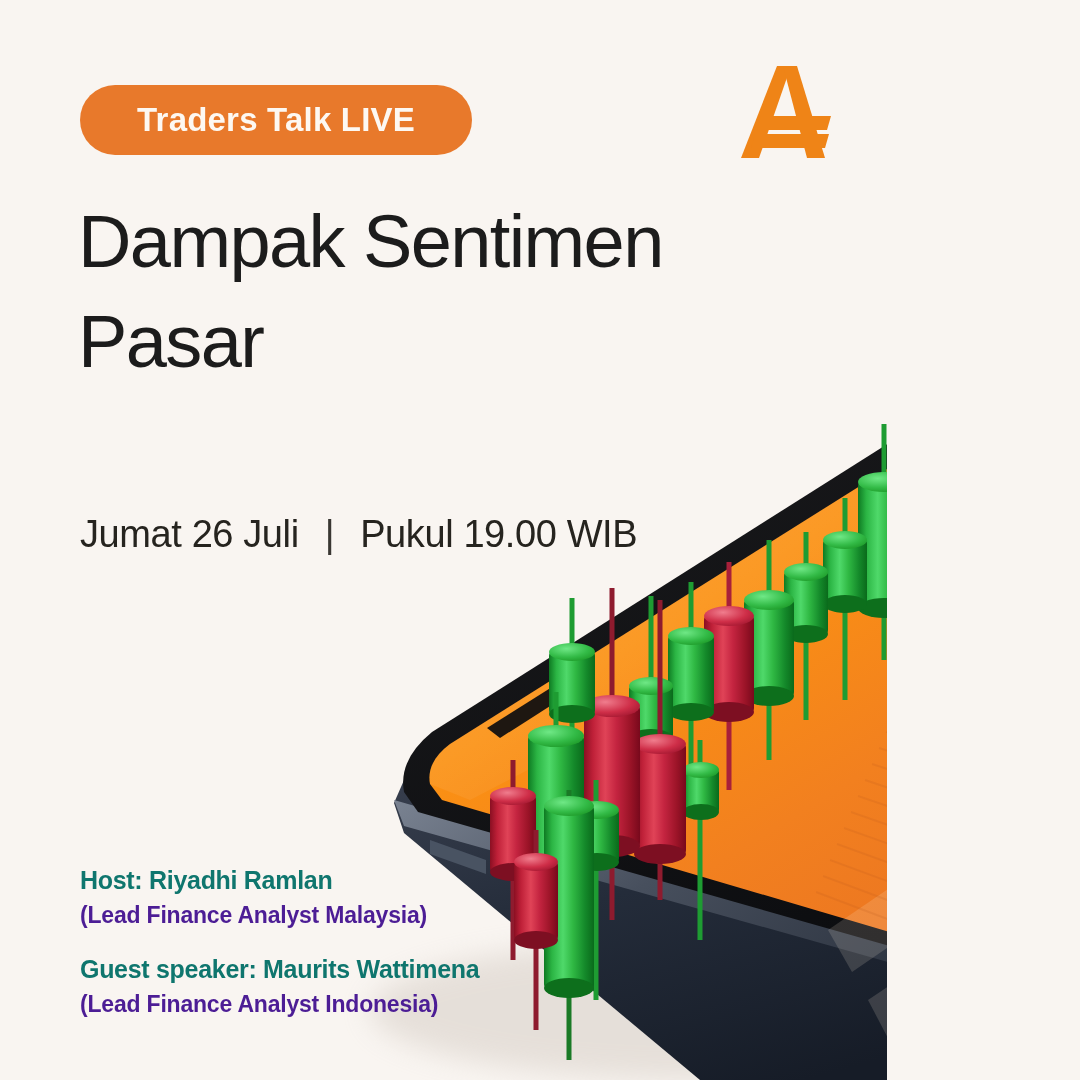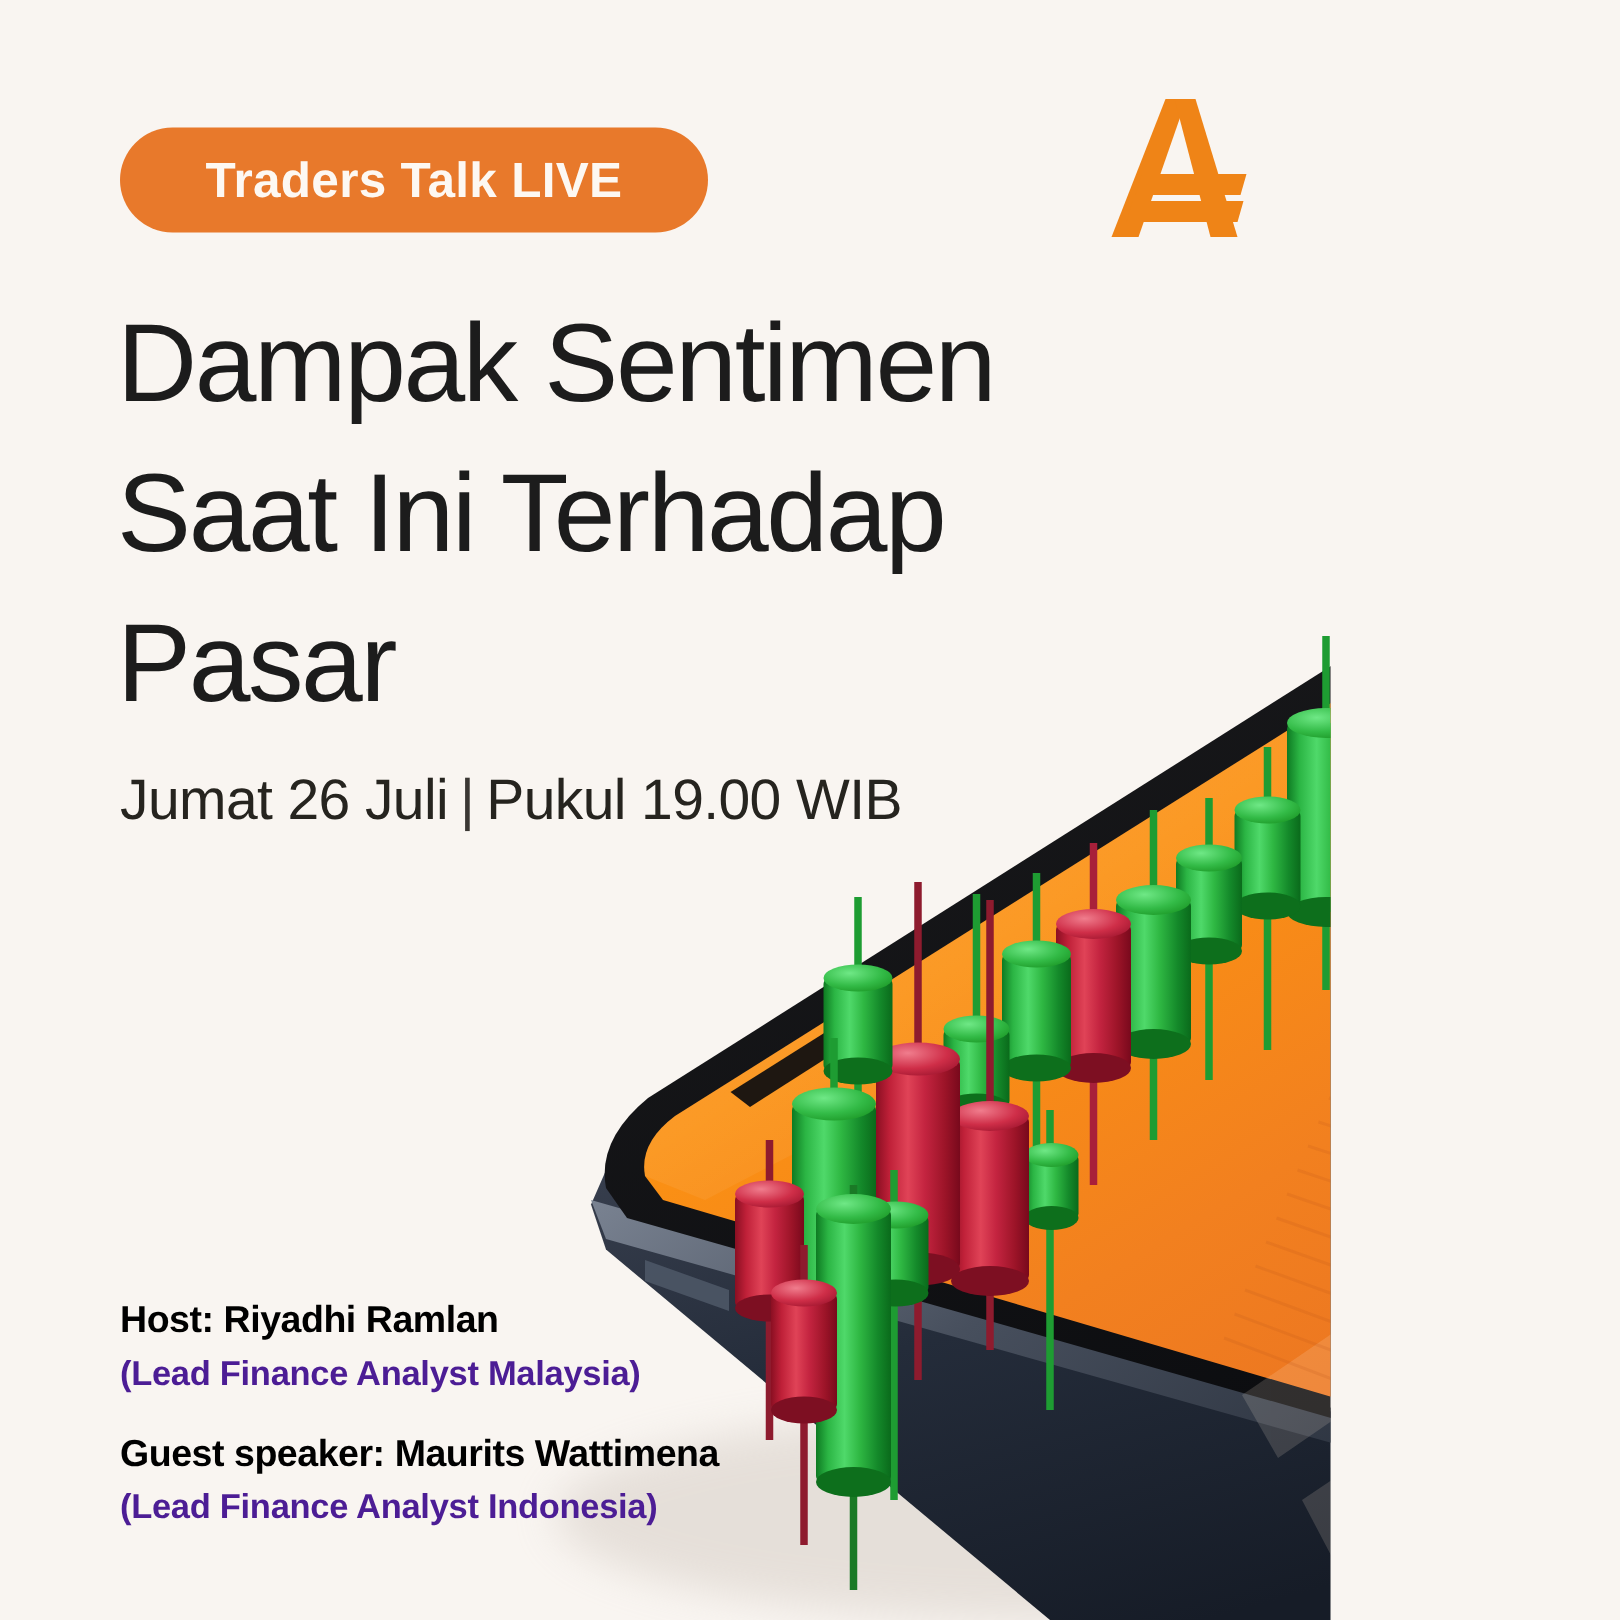--- a/index.html
+++ b/index.html
@@ -64,39 +64,39 @@
     position: absolute;
     left: 80px;
     top: 513px;
     color: #26241f;
     font-size: 38px;
     font-weight: 400;
     letter-spacing: -0.4px;
     white-space: nowrap;
     display: flex;
     align-items: flex-end;
-    gap: 8px;
+    gap: 26px;
     z-index: 6;
   }
   #schedule .sep {
     color: #3a3733;
     font-weight: 300;
   }
 
   
   #credits {
     position: absolute;
     left: 80px;
     top: 866px;
     z-index: 7;
   }
   #credits .credit-block { margin-bottom: 26px; }
   #credits .credit-block:last-child { margin-bottom: 0; }
   #credits .credit-name {
-    color: #000000;
+    color: #0f766e;
     font-size: 25px;
     font-weight: bold;
     letter-spacing: -0.3px;
     white-space: nowrap;
     margin-bottom: 7px;
   }
   #credits .credit-role {
     color: #4c1d95;
     font-size: 23px;
     font-weight: 700;
@@ -366,21 +366,20 @@
       </g>
     </g>
   </svg>
 
   <div id="live-badge">
     <span class="badge-text">Traders Talk LIVE</span>
   </div>
 
   <h1 id="headline" style="margin:0;">
     <span class="hl-line">Dampak Sentimen</span>
-    <span class="hl-line">Saat Ini Terhadap</span>
     <span class="hl-line">Pasar</span>
   </h1>
 
   <div id="schedule">
     <span>Jumat 26 Juli</span>
     <span class="sep">|</span>
     <span>Pukul 19.00 WIB</span>
   </div>
 
   <div id="credits">

